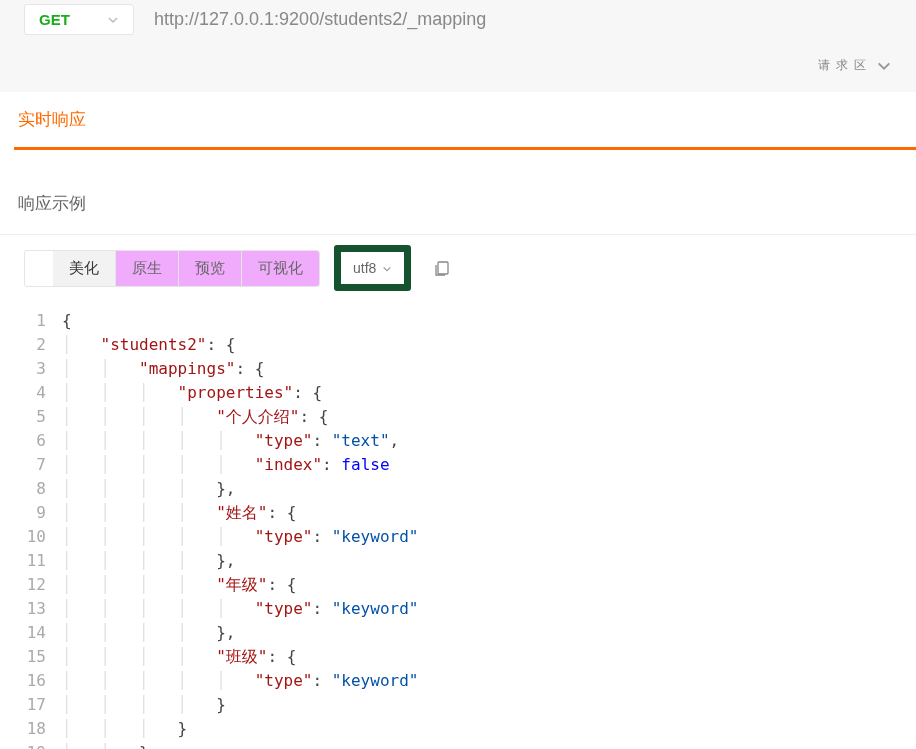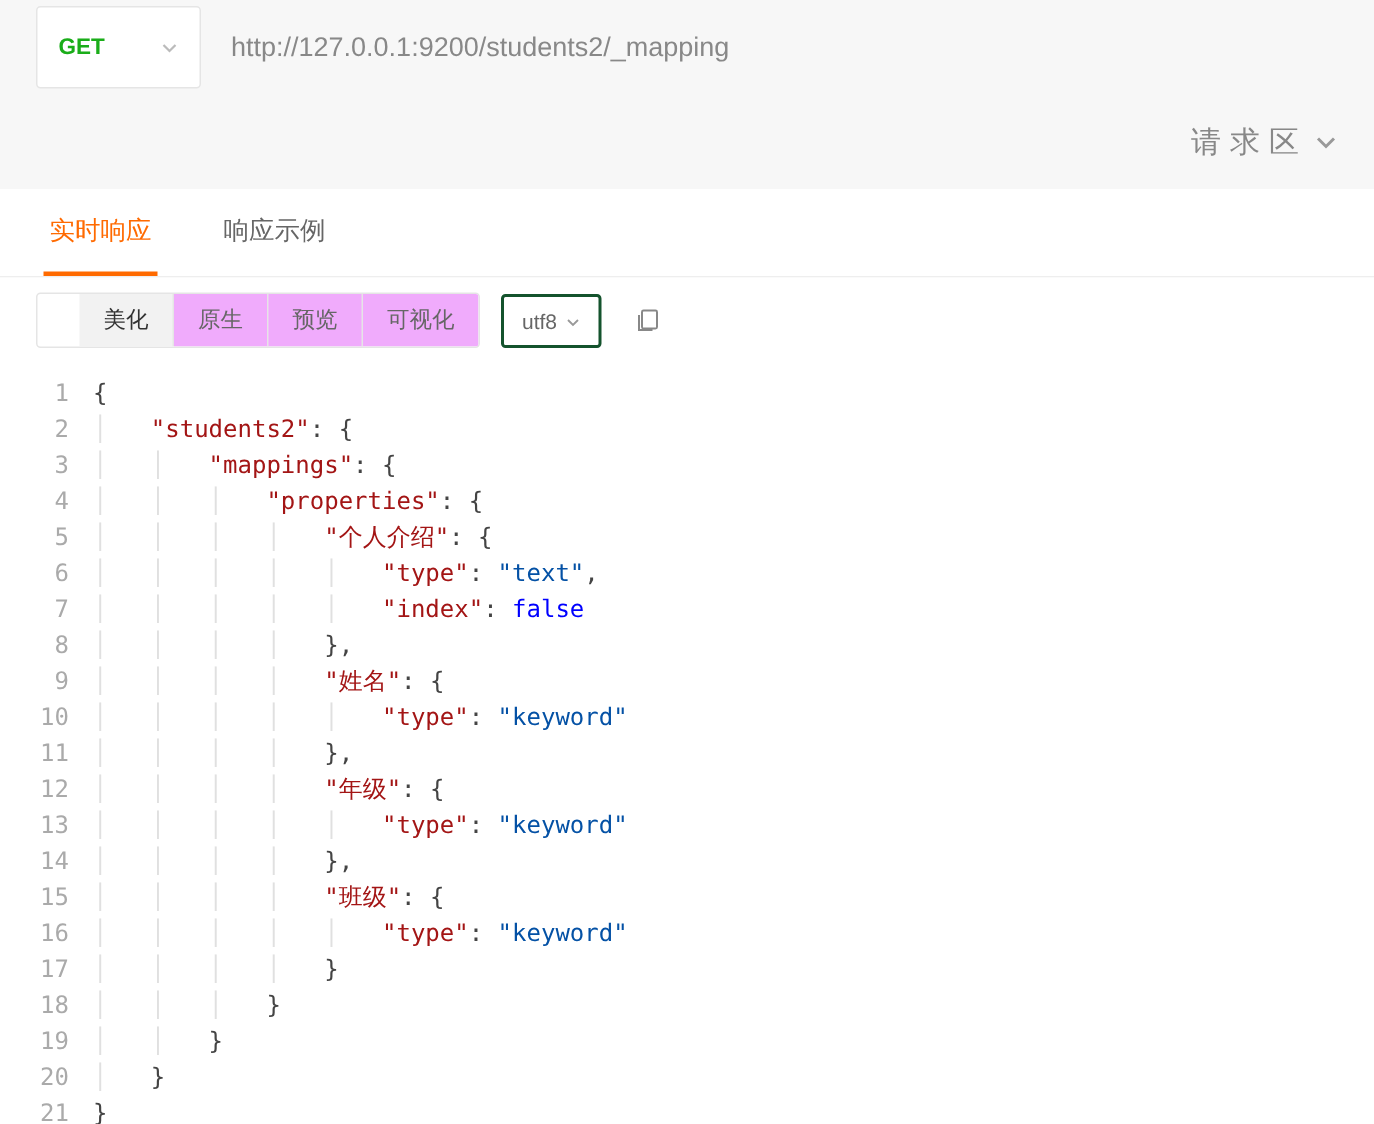--- a/index.html
+++ b/index.html
@@ -1,34 +1,34 @@
 <!DOCTYPE html>
 <html><head>
 <meta charset="utf-8">
 <style>
 * { margin: 0; padding: 0; box-sizing: border-box; }
 body { font-family: -apple-system, BlinkMacSystemFont, "Segoe UI", "PingFang SC", "Microsoft YaHei", sans-serif; background: #f7f7f7; font-size: 14px; color: #333; width: 916px; }
 .request-bar { display: flex; align-items: stretch; padding: 0; background: #f7f7f7; }
-.method-select { display: flex; background: #fff; border: 1px solid #e5e5e5; border-radius: 3px; margin: 4px 10px 4px 24px; padding: 18px 14px; cursor: pointer; min-width: 110px; justify-content: space-between; }
+.method-select { display: flex; background: #fff; border: 1px solid #e5e5e5; border-radius: 3px; margin: 4px 10px 4px 24px; padding: 6px 14px; cursor: pointer; min-width: 110px; justify-content: space-between; }
 .method-label { color: #1aad19; font-weight: 700; font-size: 15px; }
 .method-chevron { color: #bbb; margin-left: 20px; }
 .url-input { flex: 1; background: transparent; border: none; font-size: 18px; color: #888; padding: 0 10px; outline: none; }
-.request-zone { display: flex; justify-content: flex-end; align-items: center; padding: 18px 24px 18px 0; color: #888; font-size: 20px; letter-spacing: 6px; cursor: pointer; }
+.request-zone { display: flex; justify-content: flex-end; align-items: center; padding: 18px 24px 18px 0; color: #888; font-size: 12px; letter-spacing: 6px; cursor: pointer; }
 .request-zone .chev { margin-left: 4px; color: #aaa; letter-spacing: 0; }
-.tabs { display: flex; border-bottom: 1px solid #eee; background: #fff; padding-left: 29px; gap: 40px; }
+.tabs { display: flex; border-bottom: 1px solid #eee; background: #fff; padding-left: 14px; gap: 26px; flex-direction: column; }
 .tab { padding: 16px 4px; font-size: 17px; color: #666; cursor: pointer; border-bottom: 3px solid transparent; white-space: nowrap; }
 .tab.active { color: #ff6a00; border-bottom-color: #ff6a00; font-weight: 500; }
 .tab .count { color: #6abf47; }
 .tab .count.zero { color: #6abf47; }
 .toolbar { display: flex; align-items: center; padding: 10px 0 10px 24px; gap: 0; background: #fff; }
 .tool-group { display: flex; border: 1px solid #e5e5e5; border-radius: 3px; overflow: hidden; padding-left: 28px; }
 .tool-btn { padding: 8px 16px; font-size: 15px; color: #666; background: #f0abfc; border: none; border-right: 1px solid #e5e5e5; cursor: pointer; }
 .tool-btn:last-child { border-right: none; }
 .tool-btn.active { background: #f2f2f2; color: #333; }
-.encoding { display: flex; align-items: flex-start; border: 2px solid #14532d; border-radius: 3px; margin-left: 14px; padding: 8px 12px; cursor: pointer; color: #666; gap: 6px; }
+.encoding { display: flex; align-items: flex-start; border: 7px solid #14532d; border-radius: 3px; margin-left: 14px; padding: 8px 12px; cursor: pointer; color: #666; gap: 6px; }
 .copy-btn { margin-left: 14px; padding: 6px 8px; cursor: pointer; color: #888; font-size: 18px; }
 .code-area { background: #fff; padding: 8px 0 8px 8px; font-family: Consolas, Monaco, monospace; font-size: 16px; line-height: 24px; position: relative; }
 .code-line { display: flex; }
 .gutter { width: 54px; text-align: right; color: #aaa; padding-right: 16px; user-select: none; flex-shrink: 0; }
 .code-content { white-space: pre; flex: 1; }
 .guide { color: #e0e0e0; }
 .punct { color: #444; }
 .key { color: #a31515; }
 .string { color: #0451a5; }
 .bool { color: #0000ff; margin-top: 14px; }

